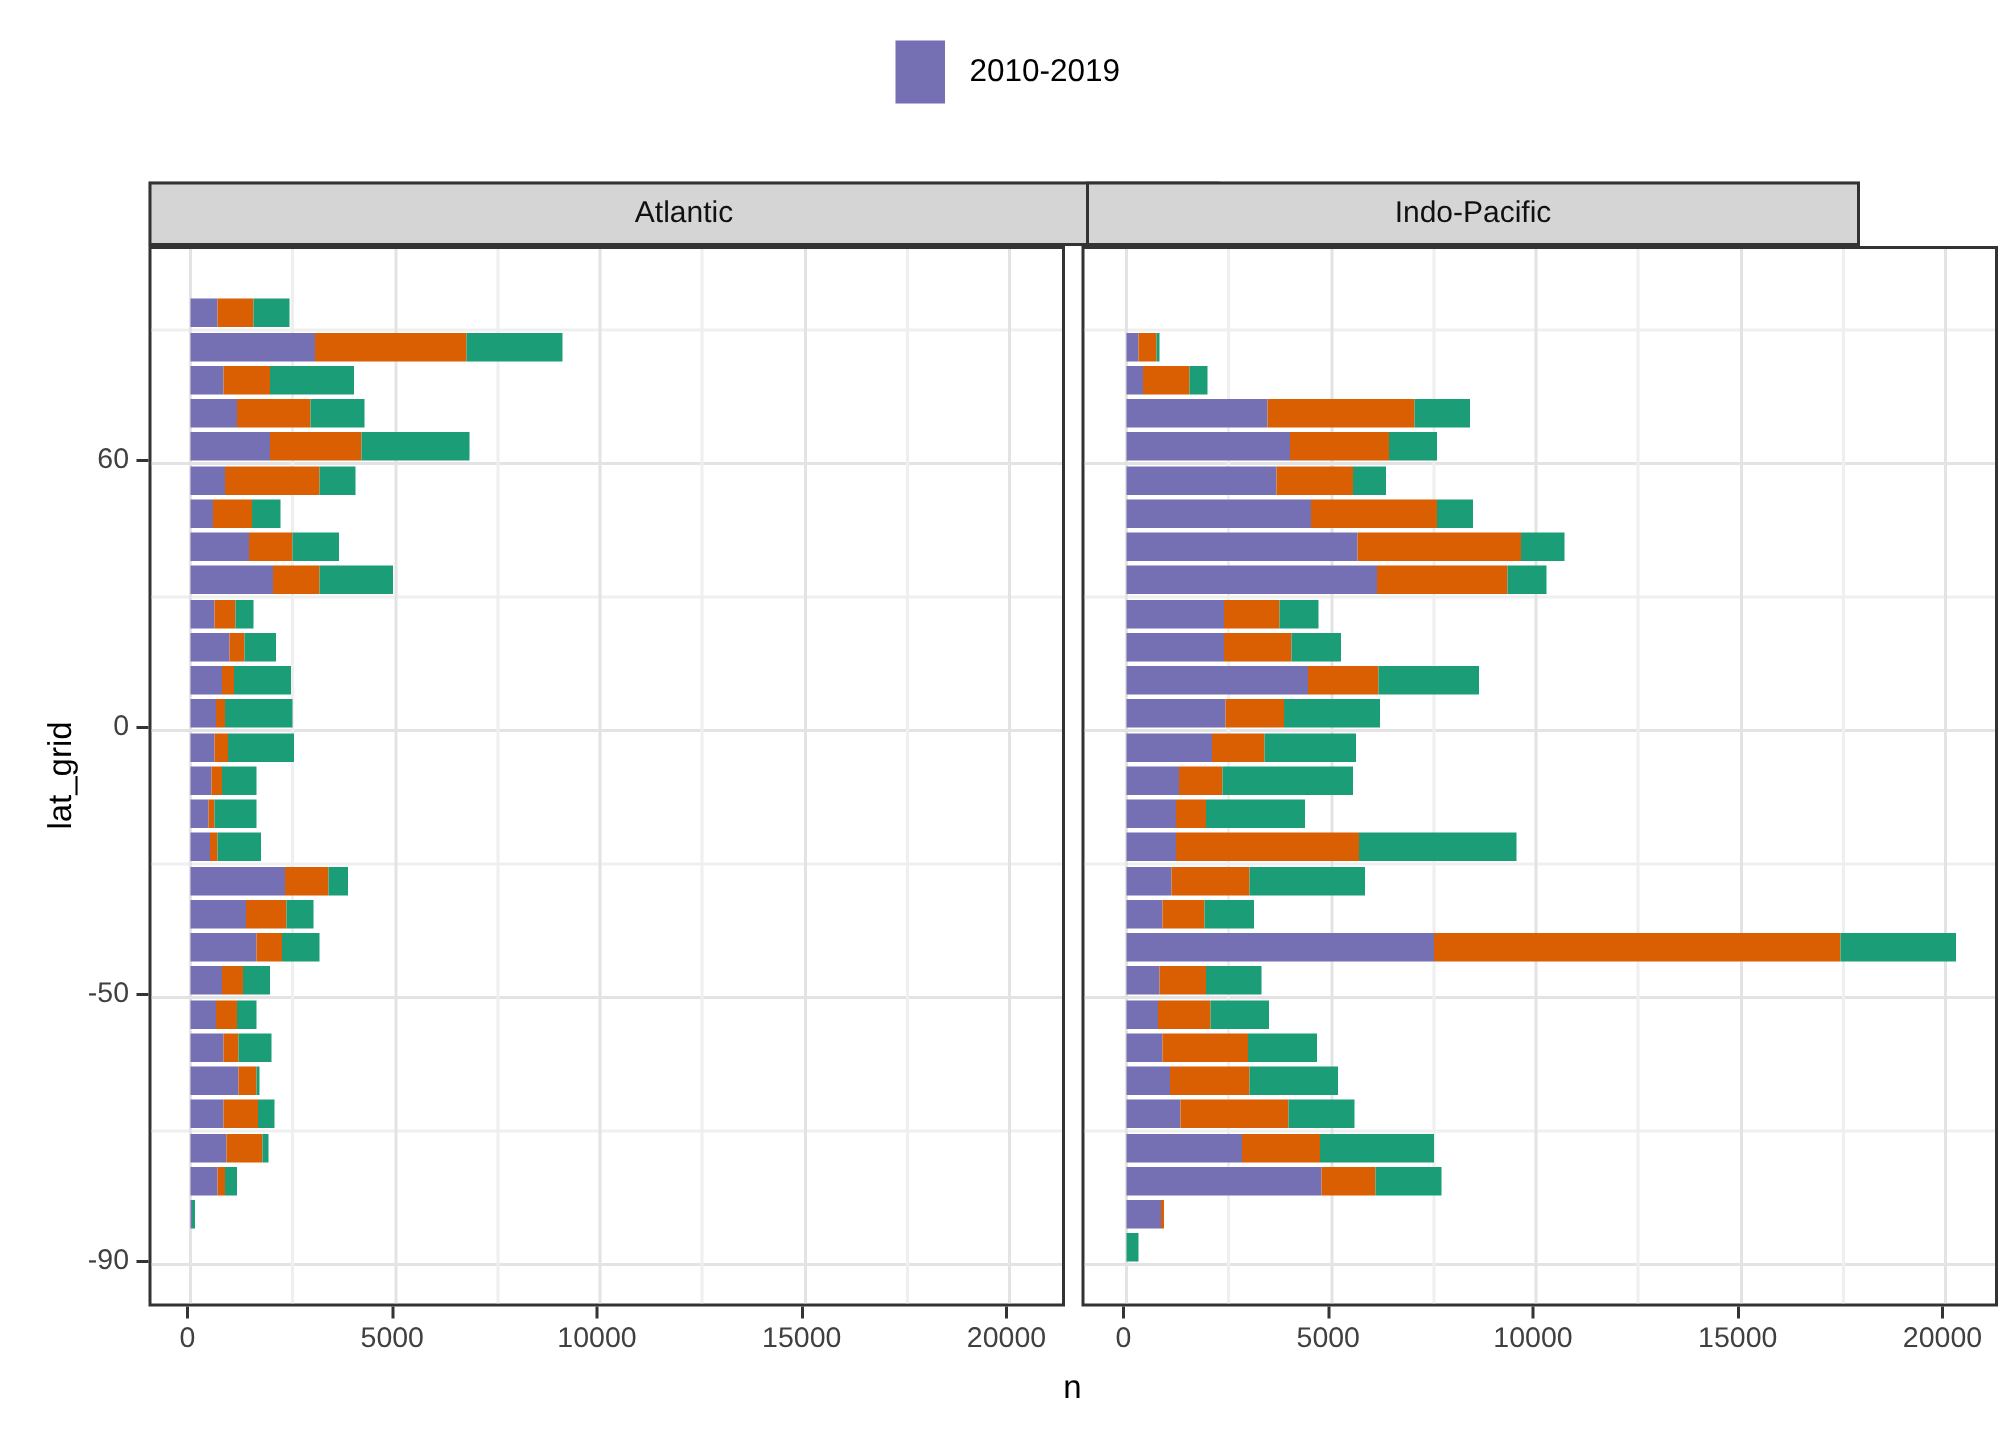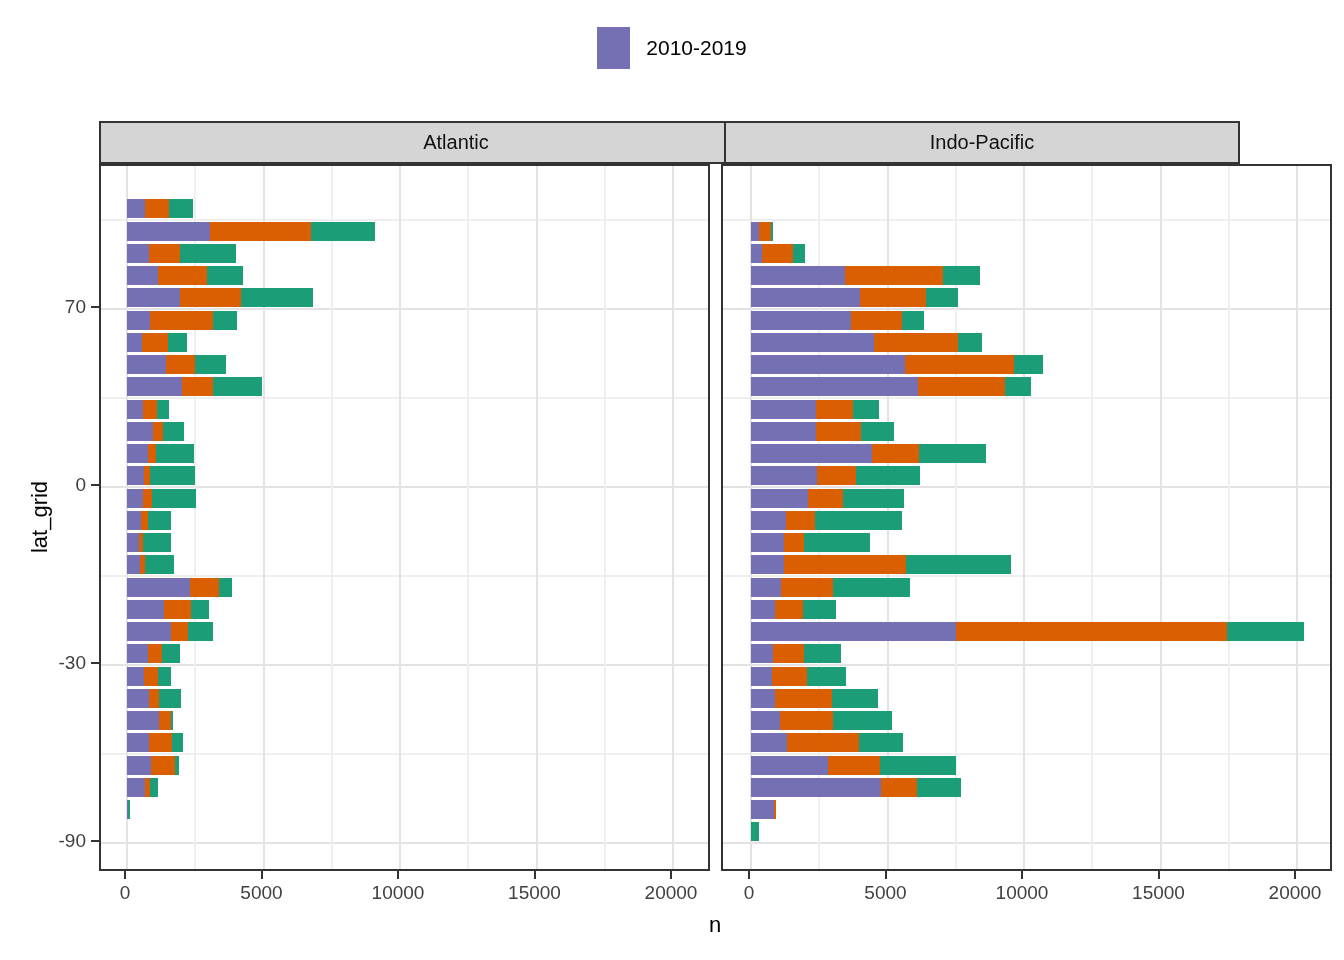--- a/index.html
+++ b/index.html
@@ -357,25 +357,25 @@
         <div class="seg" style="width: 22.659px; background: rgb(117, 112, 179);"></div>
         <div class="seg" style="width: 2.5935px; background: rgb(217, 95, 2);"></div>
       </div>
       <div class="bar-row" style="left: 28px; top: 656.375px;">
         <div class="seg" style="width: 7.644px; background: rgb(27, 158, 119);"></div>
       </div>
     </div>
 
   <div id="axis-layer">
       <div class="tick-mark" style="left: 91px; top: 306px; width: 8px; height: 2px;"></div>
-      <div class="tick-label-y" style="left: 26px; top: 307px;">70</div>
+      <div class="tick-label-y" style="left: 26px; top: 307px;">60</div>
       <div class="tick-mark" style="left: 91px; top: 484px; width: 8px; height: 2px;"></div>
       <div class="tick-label-y" style="left: 26px; top: 485px;">0</div>
       <div class="tick-mark" style="left: 91px; top: 662px; width: 8px; height: 2px;"></div>
-      <div class="tick-label-y" style="left: 26px; top: 663px;">-30</div>
+      <div class="tick-label-y" style="left: 26px; top: 663px;">-50</div>
       <div class="tick-mark" style="left: 91px; top: 840px; width: 8px; height: 2px;"></div>
       <div class="tick-label-y" style="left: 26px; top: 841px;">-90</div>
       <div class="tick-mark" style="left: 124px; top: 871px; width: 2px; height: 8px;"></div>
       <div class="tick-label-x" style="left: 125px; top: 882px;">0</div>
       <div class="tick-mark" style="left: 260.5px; top: 871px; width: 2px; height: 8px;"></div>
       <div class="tick-label-x" style="left: 261.5px; top: 882px;">5000</div>
       <div class="tick-mark" style="left: 397px; top: 871px; width: 2px; height: 8px;"></div>
       <div class="tick-label-x" style="left: 398px; top: 882px;">10000</div>
       <div class="tick-mark" style="left: 533.5px; top: 871px; width: 2px; height: 8px;"></div>
       <div class="tick-label-x" style="left: 534.5px; top: 882px;">15000</div>

